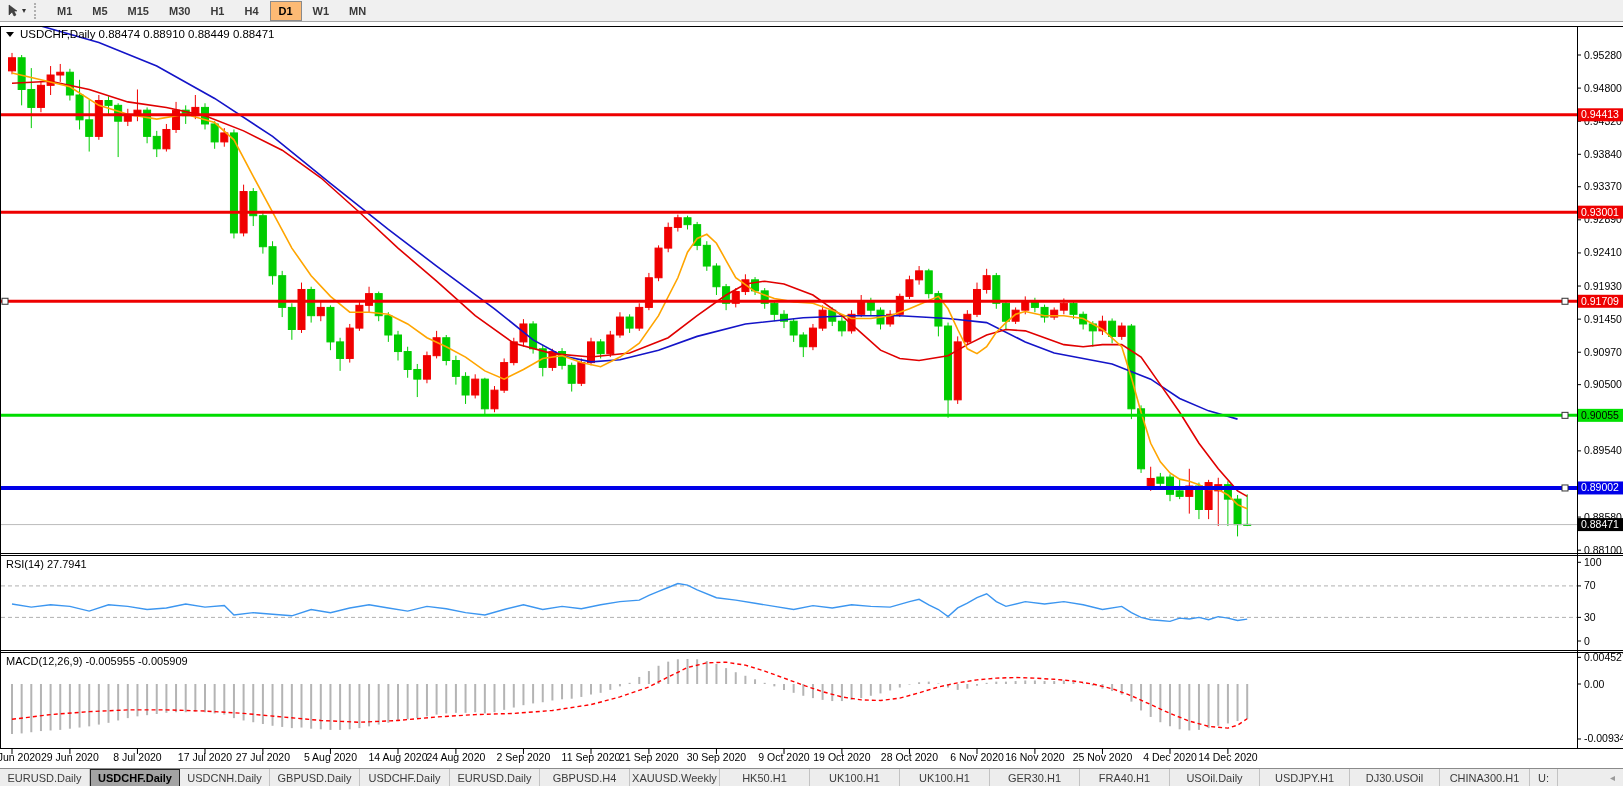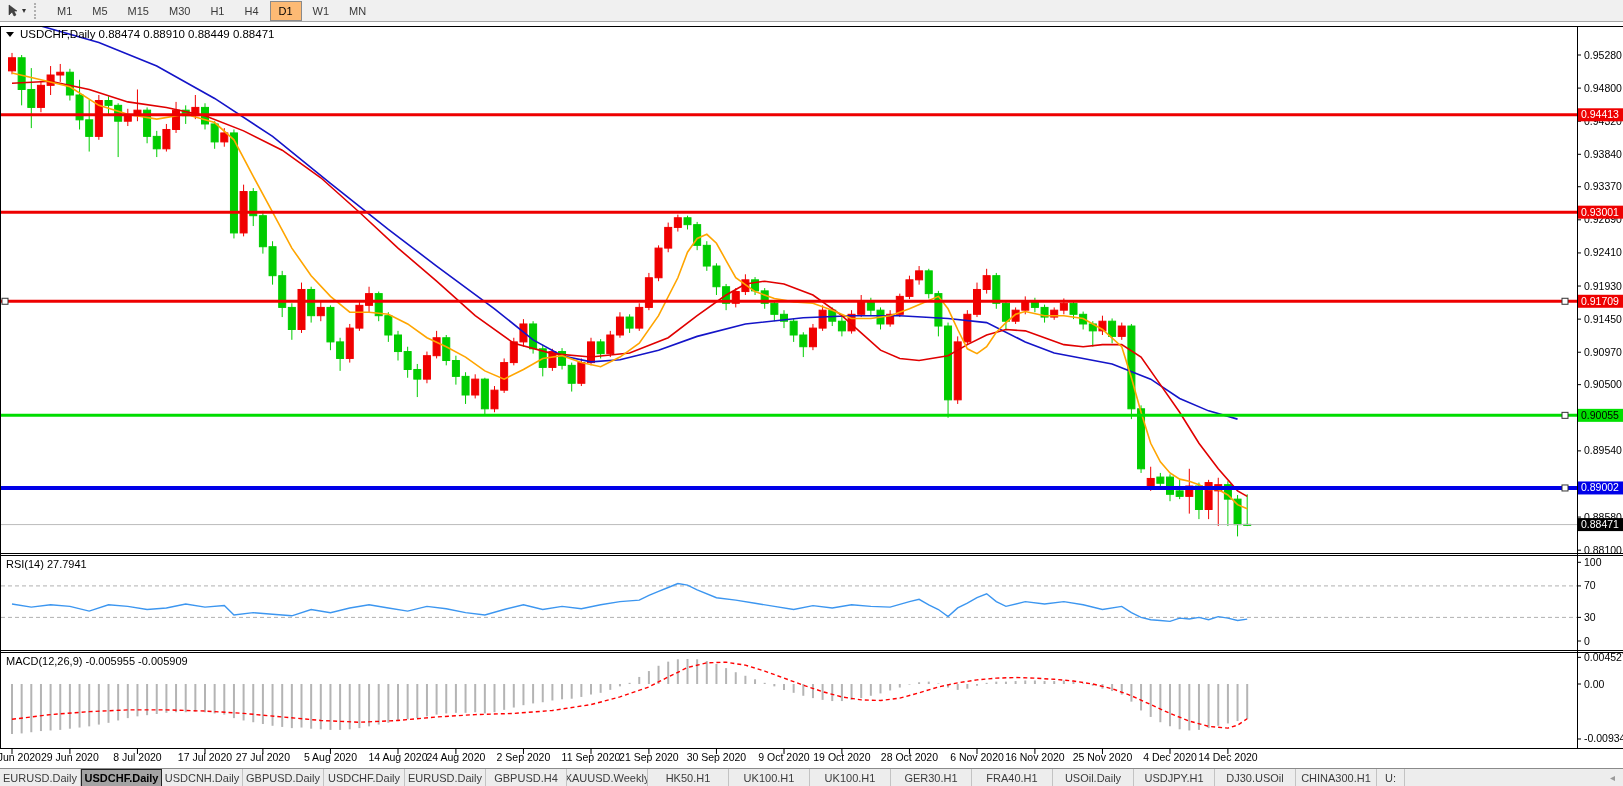--- a/index.html
+++ b/index.html
@@ -1,31 +1,31 @@
 <!DOCTYPE html>
 <html><head>
 <meta charset="utf-8">
 <style>
   html,body{margin:0;padding:0;background:#fff;width:1623px;height:786px;overflow:hidden;
     font-family:"Liberation Sans",sans-serif;}
   #app{position:relative;width:1623px;height:786px;background:#fff;}
   
   #toolbar{position:absolute;left:0;top:0;width:1623px;height:22px;background:#f0f0f0;
     border-bottom:1px solid #a6a6a6;display:flex;align-items:center;box-sizing:border-box;}
-  .tf-btn{font-size:11px;font-weight:normal;color:#3a3a3a;padding:2px 8px;margin:0 1px;
+  .tf-btn{font-size:11px;font-weight:bold;color:#3a3a3a;padding:2px 8px;margin:0 1px;
     border:1px solid transparent;background:transparent;cursor:default;line-height:14px;}
   .tf-btn.active{background:#fdba74;border:1px solid #8a8a8a;color:#000;}
   .tool-icon{display:flex;align-items:center;padding:1px 4px 1px 6px;}
   .sep{width:5px;height:16px;border-left:2px dotted #b0b0b0;margin:0 6px 0 4px;}
   
   #chartwrap{position:absolute;left:0;top:26px;width:1623px;height:742px;}
   
   #tabbar{position:absolute;left:0;top:768px;width:1623px;height:18px;background:#ededed;
     border-top:1px solid #8a8a8a;display:flex;align-items:stretch;box-sizing:border-box;font-size:11px;}
-  .tab{flex:0 0 auto;width:81px;display:flex;align-items:center;justify-content:center;
+  .tab{flex:0 0 auto;width:90px;display:flex;align-items:center;justify-content:center;
     color:#3c3c3c;border-right:1px solid #c3c3c3;white-space:nowrap;overflow:hidden;box-sizing:border-box;}
   .tab.active{background:#a3a3a3;border:1px solid #222;border-bottom:none;color:#000;font-weight:bold;}
   .tab-arrows{margin-left:auto;display:flex;align-items:center;padding-right:3px;}
   .tab-arrow{width:15px;text-align:center;font-size:10px;color:#222;}
   .tab-arrow.dim{color:#9a9a9a;}
 </style>
 </head>
 <body>
 
 <div id="app">

